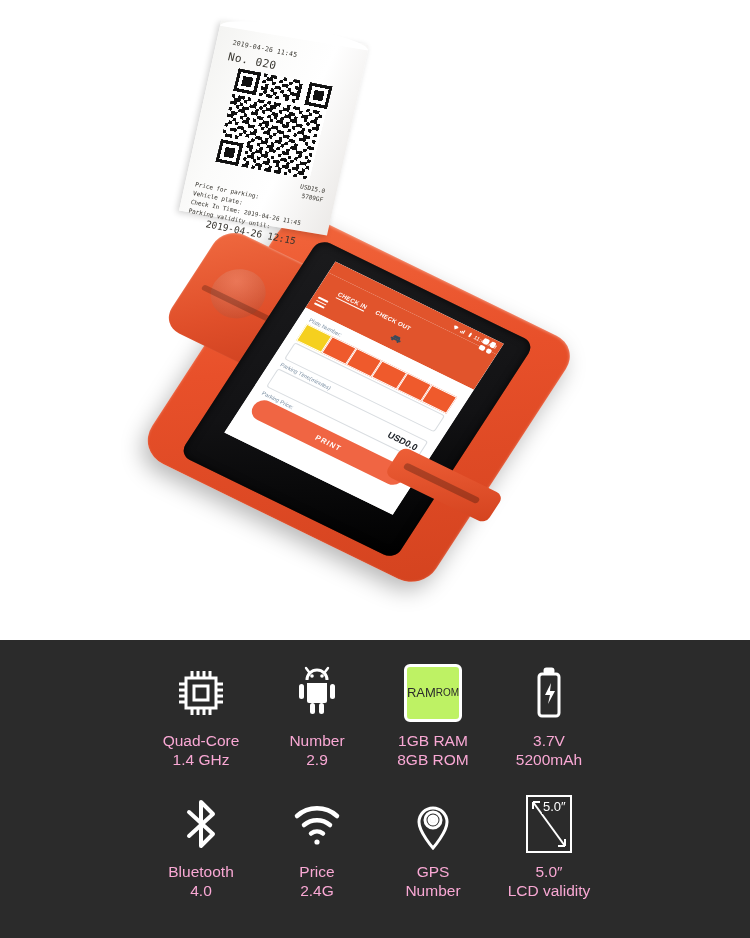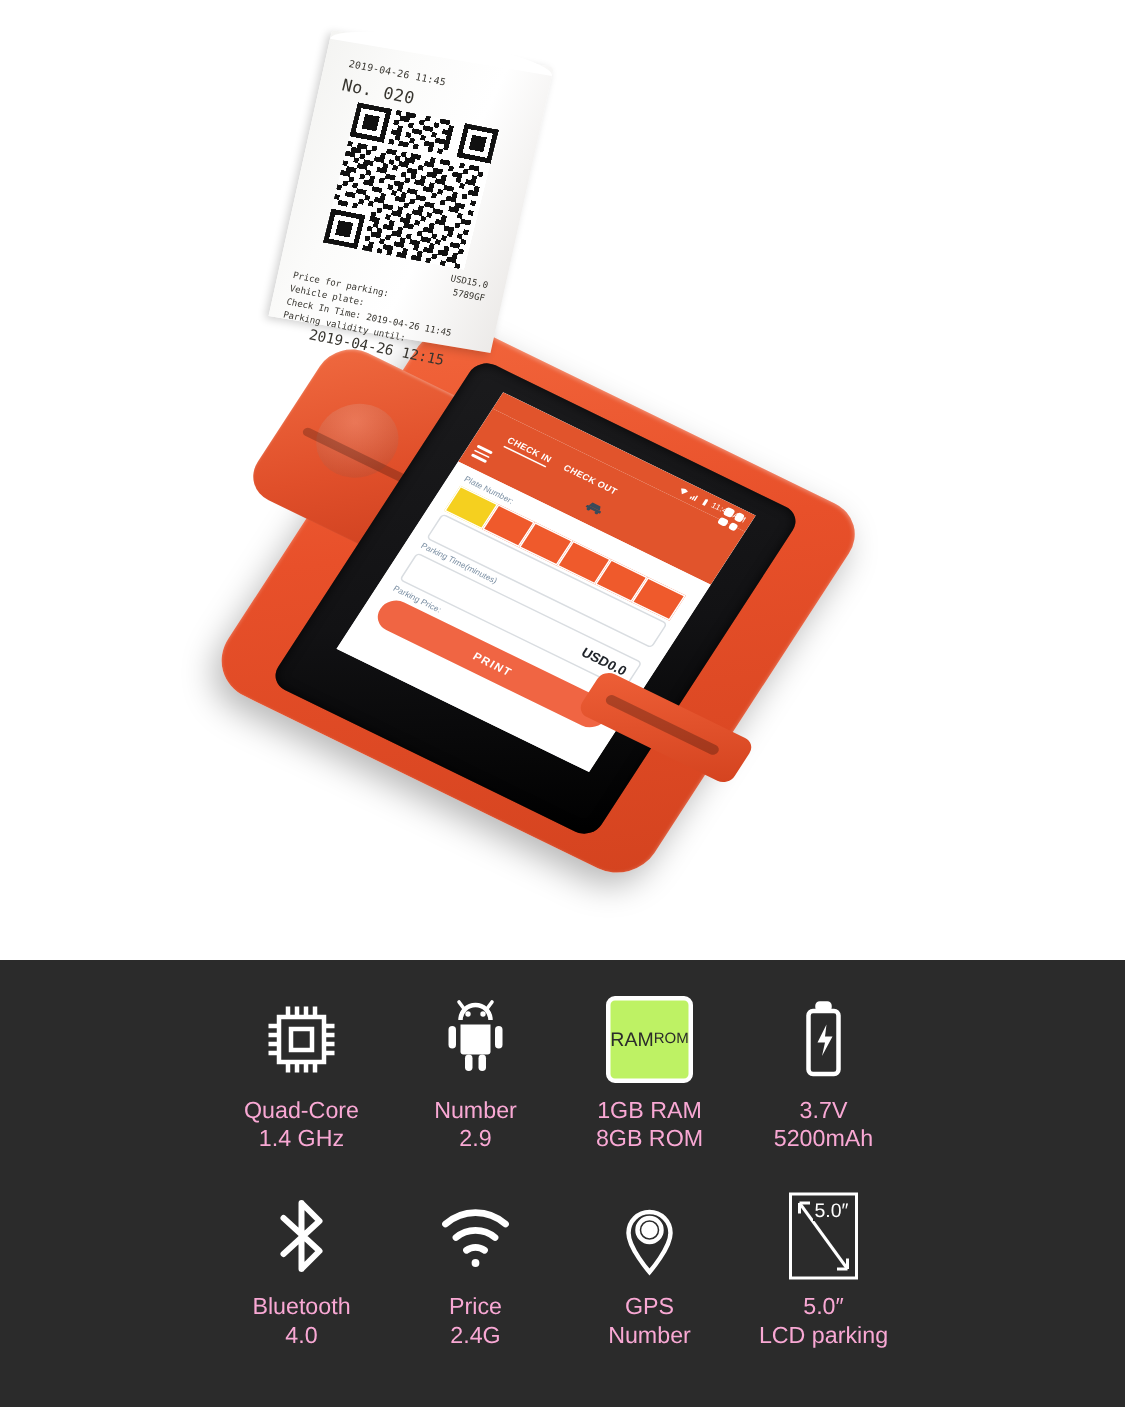--- a/index.html
+++ b/index.html
@@ -627,18 +627,18 @@
           <svg width="42" height="54" viewBox="0 0 42 54" style="position:absolute;left:0;top:0;" fill="none" stroke="#fff" stroke-width="2">
             <path d="M5 5l32 44"></path>
             <path d="M5 5v7M5 5h7"></path>
             <path d="M37 49v-7M37 49h-7"></path>
           </svg>
           <span style="position:absolute;left:14px;top:2px;font-size:13px;color:#fff;background:#2b2b2b;padding:0 1px;">5.0″</span>
         </div>
       </div>
       <div class="spec-txt">
         <div>5.0″</div>
-        <div>LCD parking</div>
+        <div>LCD validity</div>
       </div>
     </div>
 
   </div>
 </div>
 
 </body></html>

